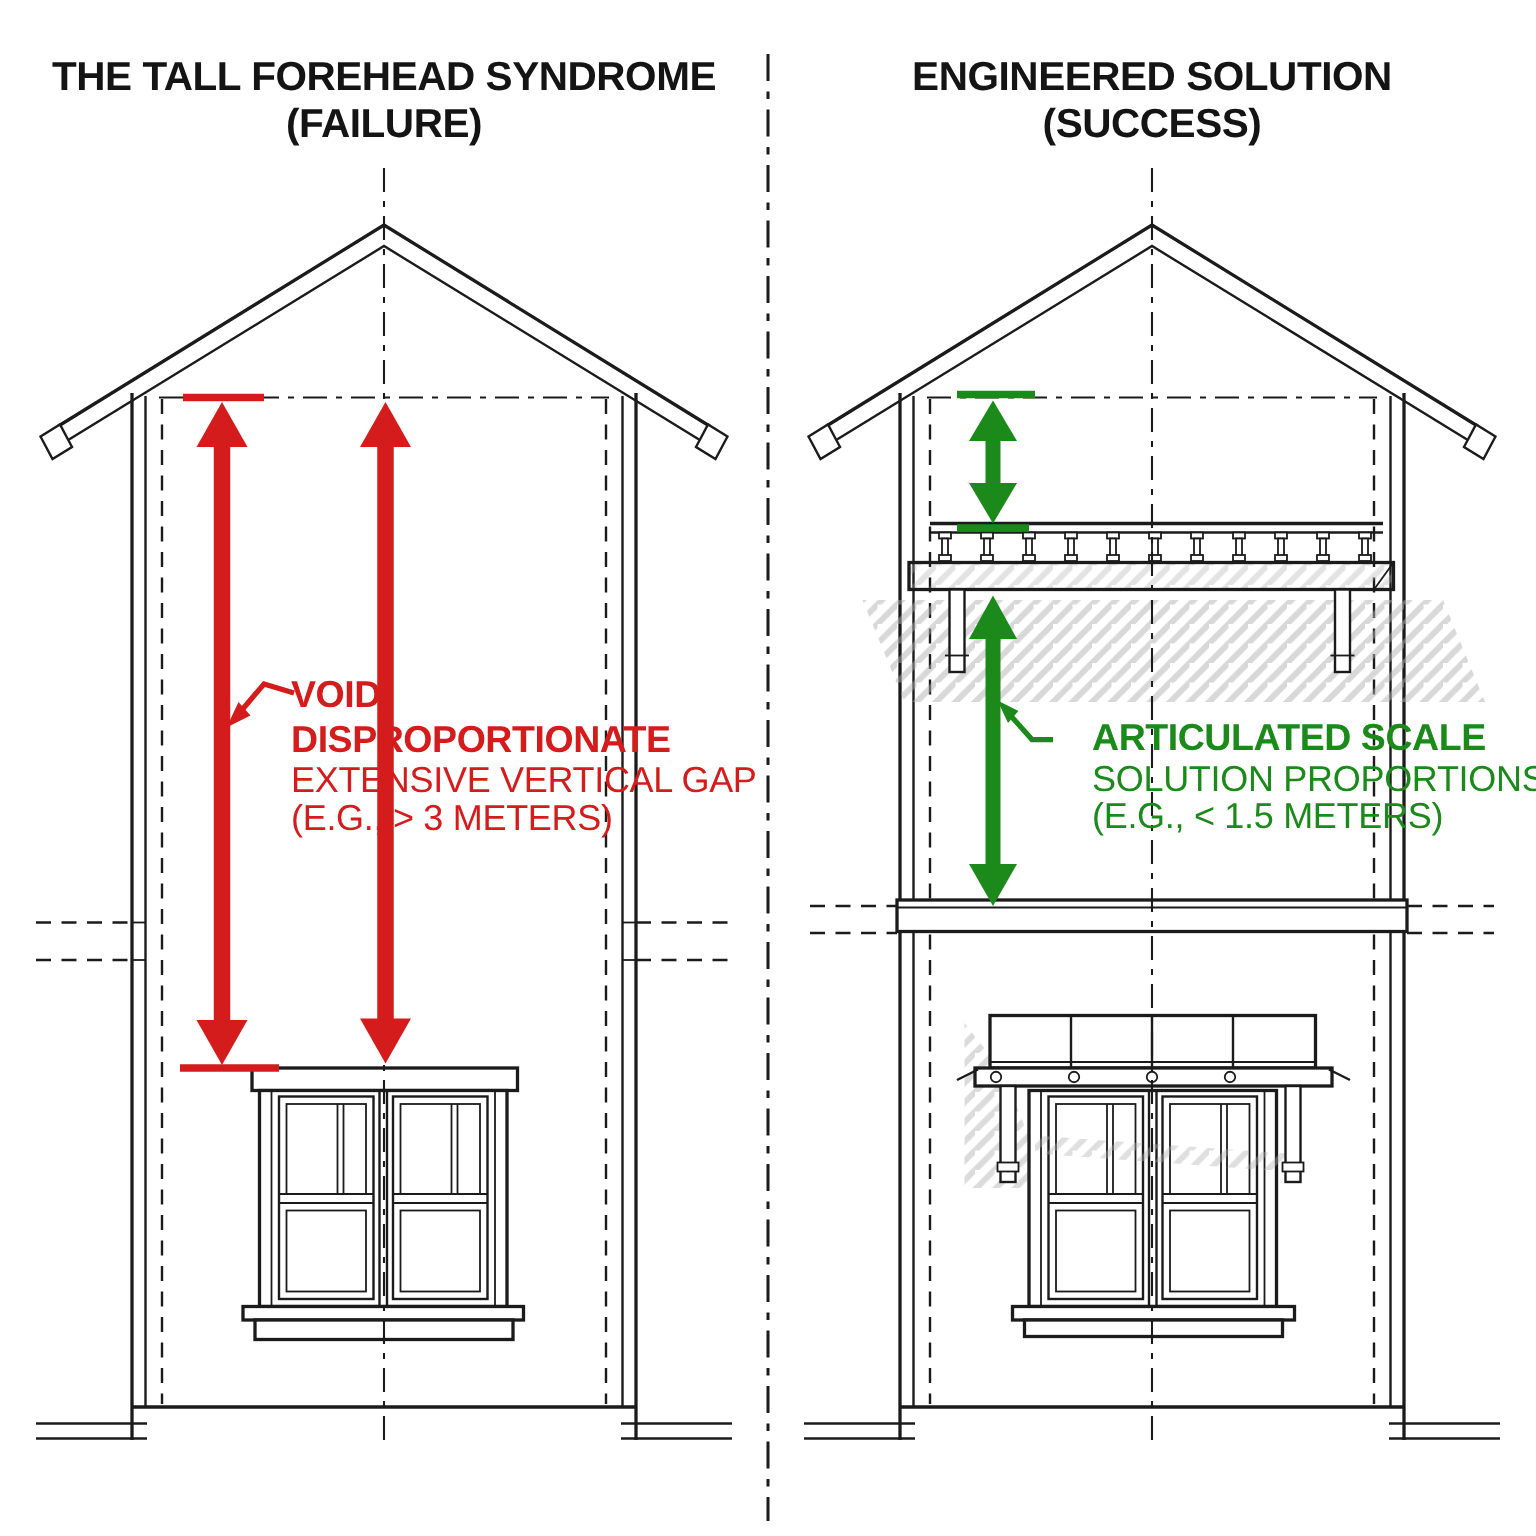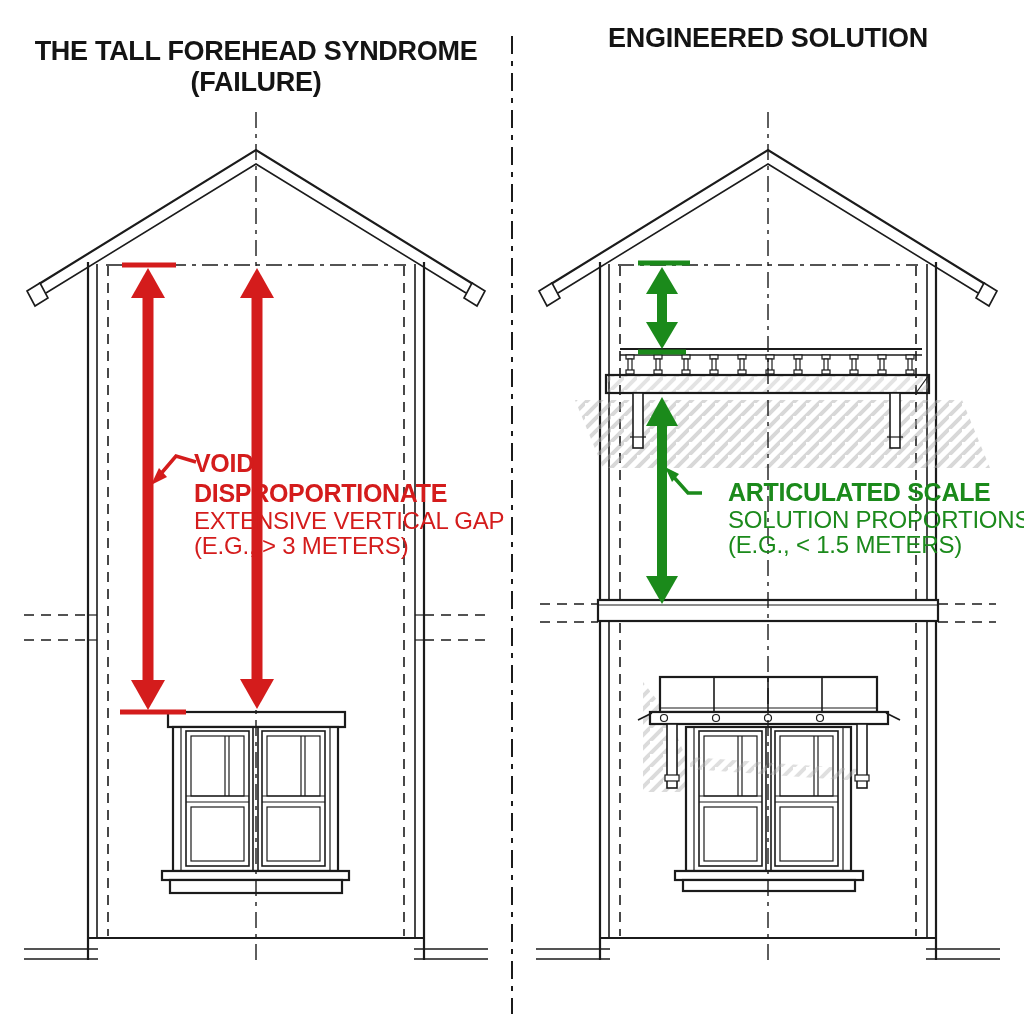--- a/index.html
+++ b/index.html
@@ -15,21 +15,21 @@
   .cline{stroke-dasharray:16 6 4 6;stroke-width:1.4;}
   .divline{stroke-dasharray:18 7 5 7;stroke-width:2;}
   .red-fill{fill:var(--red);stroke:none;}
   .red-stroke{stroke:var(--red);fill:none;}
   .green-fill{fill:var(--green);stroke:none;}
   .green-stroke{stroke:var(--green);fill:none;}
   .hatchfill{fill:url(#hatch);stroke:none;}
   .title{position:absolute;width:512px;text-align:center;color:#141414;
          font-weight:bold;font-size:27px;line-height:31px;letter-spacing:-0.3px;white-space:nowrap;}
   .t-left{left:0;top:36px;}
-  .t-right{left:512px;top:23px;}
+  .t-right{left:512px;top:36px;}
   .ann{position:absolute;white-space:nowrap;}
   .ann .h{font-weight:bold;font-size:25px;line-height:30px;letter-spacing:-0.3px;}
   .ann .s{font-size:24px;line-height:25px;letter-spacing:-0.2px;}
   .ann-red{left:194px;top:448px;color:var(--red);}
   .ann-green{left:704px;top:477px;color:var(--green);margin-left:24px;}
 </style>
 </head>
 <body style="background: rgb(255, 255, 255);">
 
 <div class="canvas">
@@ -242,20 +242,21 @@
   </g>
 </svg>
 
   <div class="title t-left">
     <div>THE TALL FOREHEAD SYNDROME</div>
     <div>(FAILURE)</div>
   </div>
 
   <div class="title t-right">
     <div>ENGINEERED SOLUTION</div>
+    <div>(SUCCESS)</div>
   </div>
 
   <div class="ann ann-red">
     <div class="h">VOID</div>
     <div class="h">DISPROPORTIONATE</div>
     <div class="s">EXTENSIVE VERTICAL GAP</div>
     <div class="s">(E.G., &gt; 3 METERS)</div>
   </div>
 
   <div class="ann ann-green">

